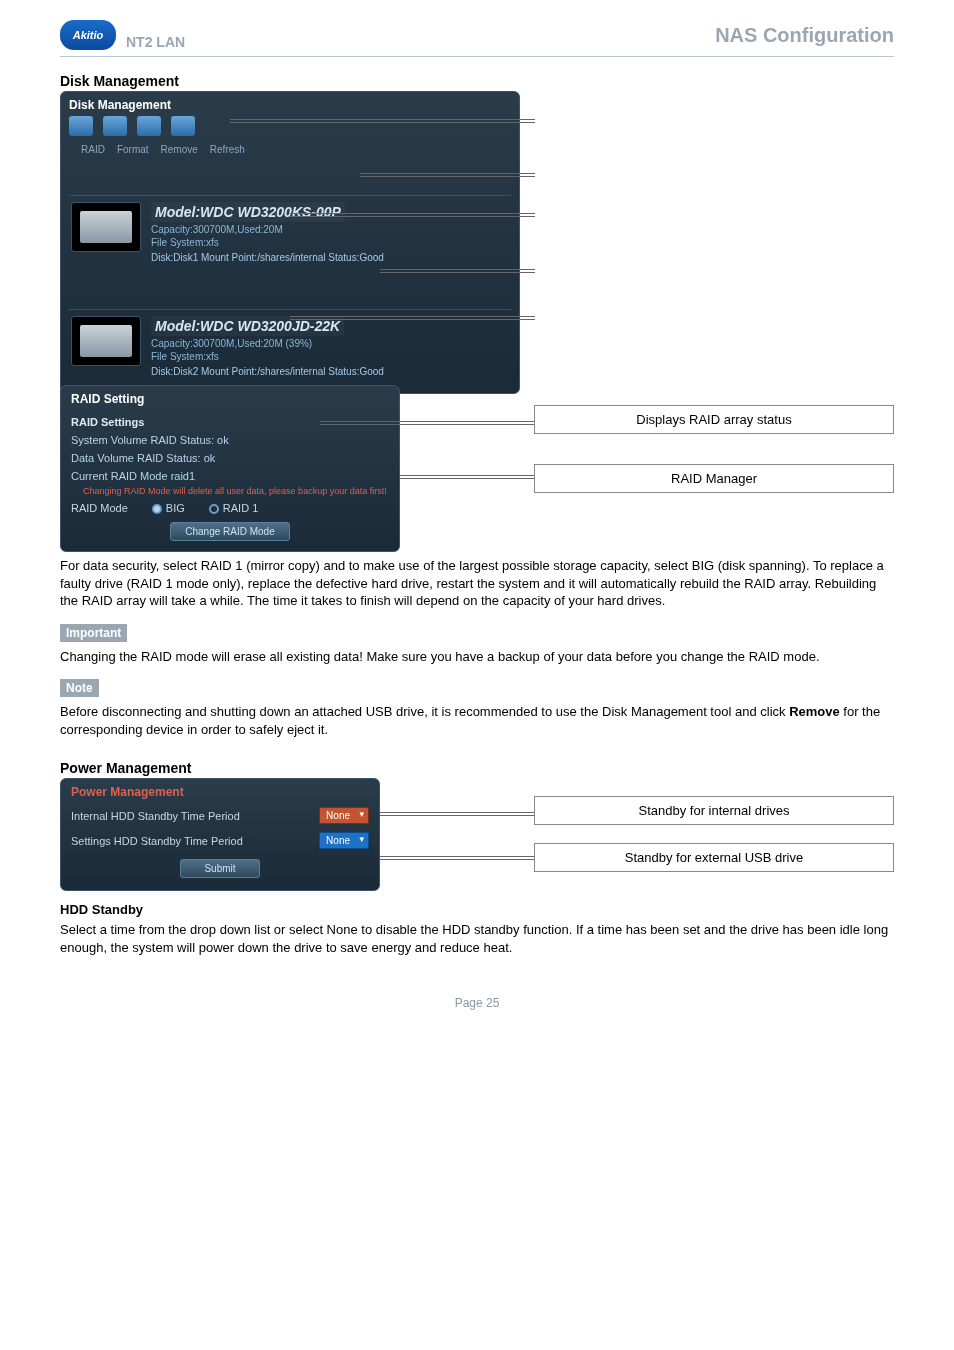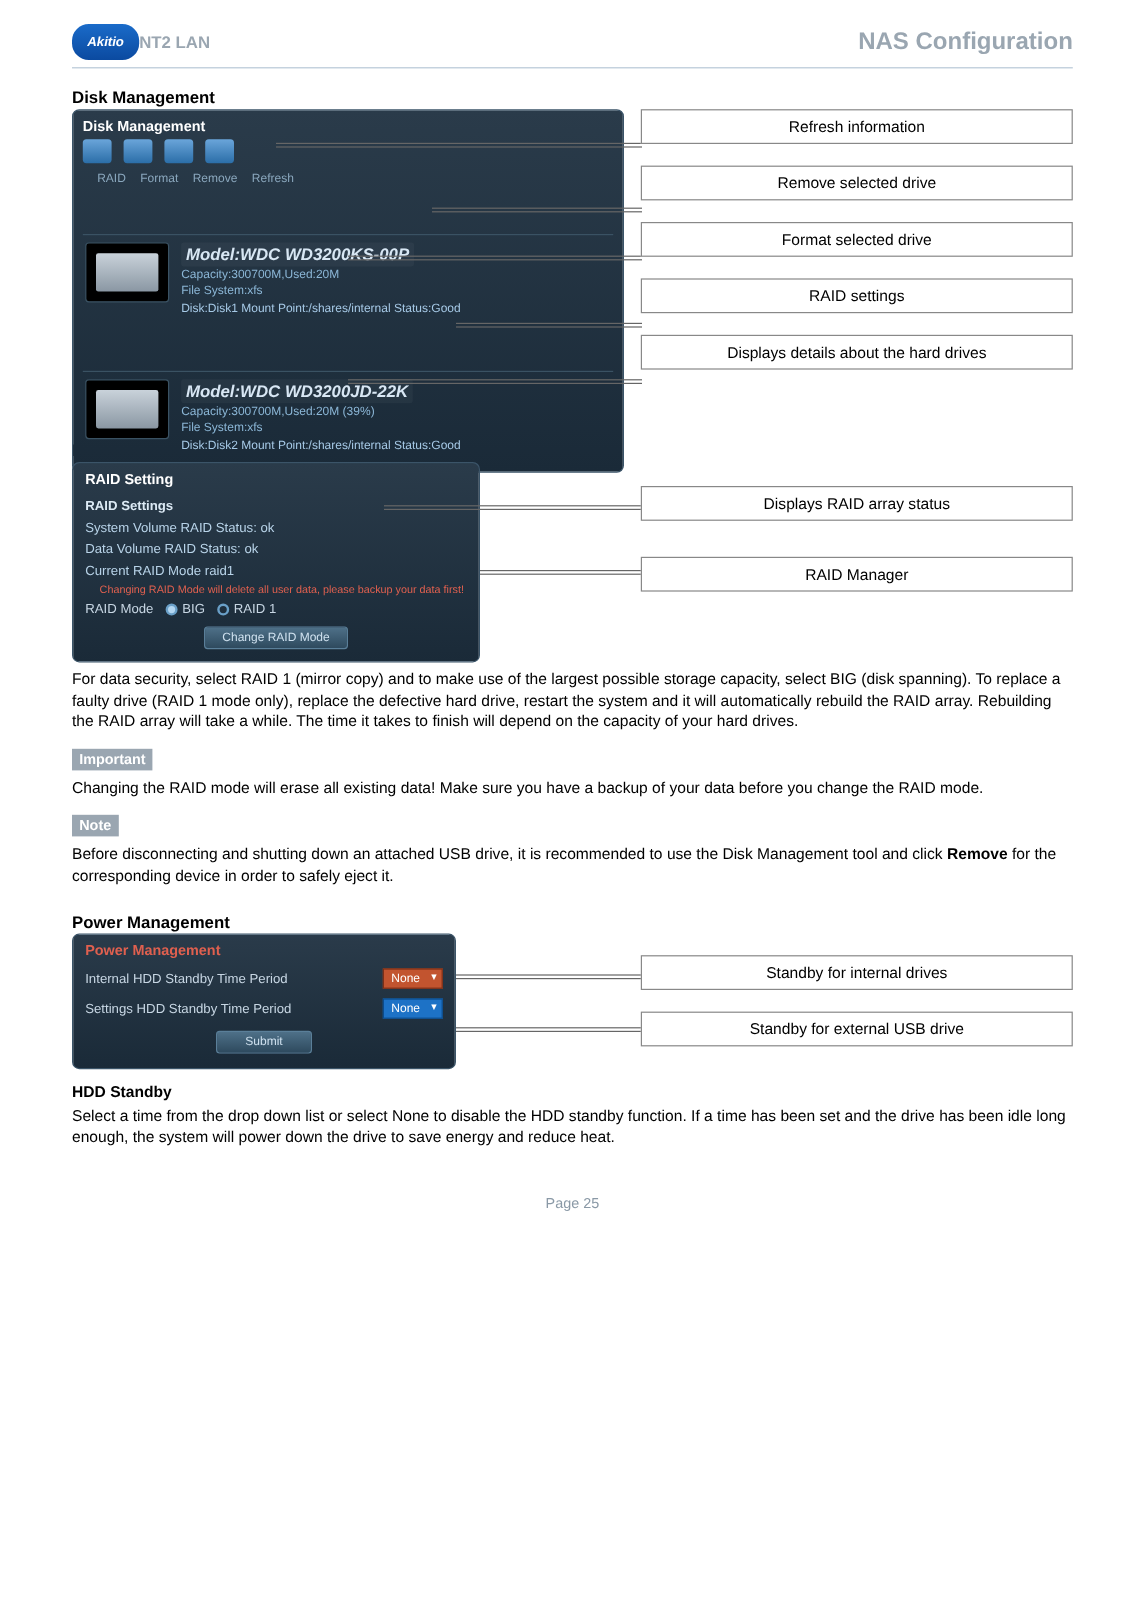--- a/index.html
+++ b/index.html
@@ -8,21 +8,21 @@
     background: #ffffff;
     width: 954px;
     margin: 0 auto;
     padding: 20px 60px 40px 60px;
     font-size: 13px;
     color: #000;
   }
 
   
   .header-row { display: flex; align-items: center; justify-content: space-between; border-bottom: 1px solid #b7c7d6; padding-bottom: 6px; margin-bottom: 14px; }
-  .header-left { display: flex; align-items: center; }
+  .header-left { display: flex; align-items: flex-end; gap: 10px; }
   .logo { width: 56px; height: 30px; background: linear-gradient(#1a6bc9,#0b4aa0); border-radius: 14px; display:flex; align-items:center; justify-content:center; color:#fff; font-style: italic; font-weight:bold; font-size:11px; }
   .breadcrumb-title { color:#9aa6b1; font-weight:bold; font-size:14px; }
   .breadcrumb-right { color:#9aa6b1; font-weight:bold; font-size:20px; }
 
   h3.section { font-size:14px; font-weight:bold; margin: 16px 0 2px 0; }
 
   
   .figure-wrap { position: relative; margin-bottom: 12px; }
   .dark-panel {
     background: linear-gradient(#2a3b4a,#1a2a38);
@@ -62,21 +62,21 @@
     background: linear-gradient(#2a3b4a,#1a2a38);
     border:1px solid #3b5468;
     border-radius:6px;
     padding:6px 10px 10px 10px;
     color:#c7d6e3;
     font-size:11px;
   }
   .raid-title { color:#fff; font-weight:bold; font-size:12px; }
   .raid-line { margin-top:6px; color:#b8d3e8; }
   .raid-warn { color:#e0604f; font-size:9px; margin-top:4px;margin-left:12px; }
-  .raid-modes { display:flex; gap:10px; align-items:center; margin-top:6px; }
+  .raid-modes { display:flex; gap:24px; align-items:center; margin-top:6px; }
   .raid-radio { width:10px; height:10px; border-radius:50%; border:2px solid #6aa0c8; display:inline-block; vertical-align:middle; margin-right:4px; }
   .raid-radio.sel { background:#b3d7f2; }
   .raid-btn { margin-top:8px; display:inline-block; padding:3px 14px; background:linear-gradient(#4e7088,#2e4a5e); color:#cfe1ef; border:1px solid #5a7f99; border-radius:3px; font-size:10px; }
 
   .body-text { font-size:13px; line-height:1.35; margin-top:4px; }
 
   .tag-box { display:inline-block; background:#9aa6b1; color:#fff; font-weight:bold; font-size:12px; padding:2px 6px; margin-top:14px; margin-bottom:2px; }
 
   
   .pm-panel {
@@ -161,27 +161,20 @@
       </div>
     </div>
   </div>
 
   <div class="connector" style="left:170px; top:28px; width:305px;"></div>
   <div class="connector" style="left:300px; top:82px; width:175px;"></div>
   <div class="connector" style="left:230px; top:122px; width:245px;"></div>
   <div class="connector" style="left:320px; top:178px; width:155px;"></div>
   <div class="connector" style="left:230px; top:225px; width:245px;"></div>
 
-  <div class="callouts">
-    <div class="callout-box">Refresh information</div>
-    <div class="callout-box">Remove selected drive</div>
-    <div class="callout-box">Format selected drive</div>
-    <div class="callout-box">RAID settings</div>
-    <div class="callout-box">Displays details about the hard drives</div>
-  </div>
 </div>
 
 
 <h3 class="section">RAID Settings</h3>
 
 <div class="figure-wrap" style="height:160px;">
   <div class="raid-panel">
     <div class="raid-title">RAID Setting</div>
     <div class="raid-line" style="margin-top:10px; color:#dceaf5; font-weight:bold;">RAID Settings</div>
     <div class="raid-line">System Volume RAID Status:    ok</div>

